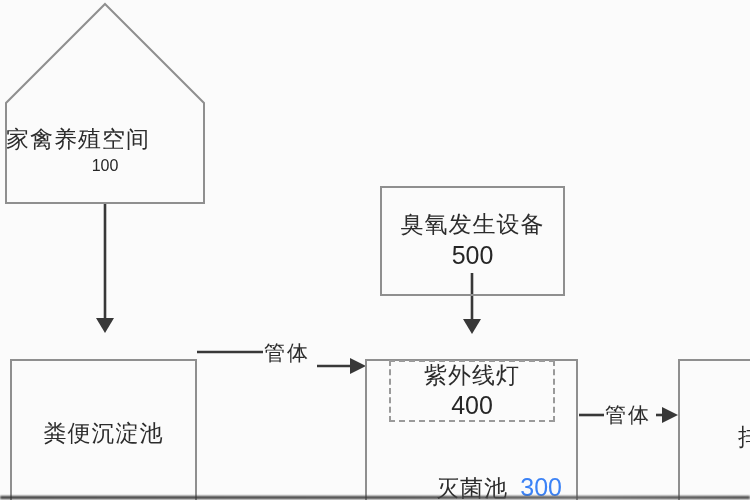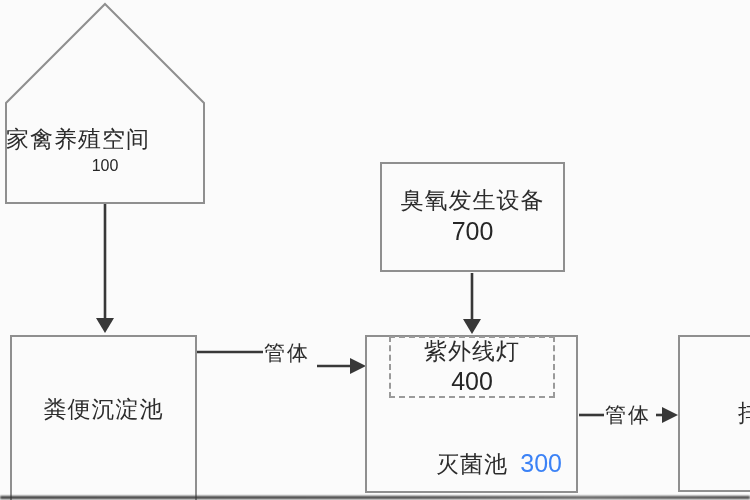--- a/index.html
+++ b/index.html
@@ -20,20 +20,21 @@
   .connector-layer {
     position: absolute;
     left: 0; top: 0;
     width: 750px; height: 500px;
   }
   .box {
     position: absolute;
     border: 2px solid #8f8f8f;
     box-sizing: border-box;
     background: transparent;
+    margin-top: 24px;
   }
   .box-200   { left: 10px;  top: 335px; width: 187px; height: 177px; }
   .box-500   { left: 380px; top: 162px; width: 185px; height: 110px; }
   .box-300   { left: 365px; top: 335px; width: 213px; height: 158px; }
   .box-right { left: 678px; top: 335px; width: 90px;  height: 157px; }
   .dashed-400 {
     position: absolute;
     left: 22px; top: -1px;
     width: 166px; height: 62px;
     border: 2px dashed #9a9a9a;
@@ -125,21 +126,21 @@
 
   <div class="house-label">家禽养殖空间</div>
   <div class="house-ref">100</div>
 
   <div class="box box-200">
     <div class="node-label" style="top:60px">粪便沉淀池</div>
   </div>
 
   <div class="box box-500">
     <div class="node-label" style="top:24px">臭氧发生设备</div>
-    <div class="node-ref" style="top:53px">700</div>
+    <div class="node-ref" style="top:53px">500</div>
   </div>
 
   <div class="box box-300">
     <div class="dashed-400">
       <div class="node-label" style="top:1px">紫外线灯</div>
       <div class="node-ref" style="top:29px">400</div>
     </div>
     <div class="tank-caption">
       <span class="cjk">灭菌池</span>
       <span class="num">300</span>

